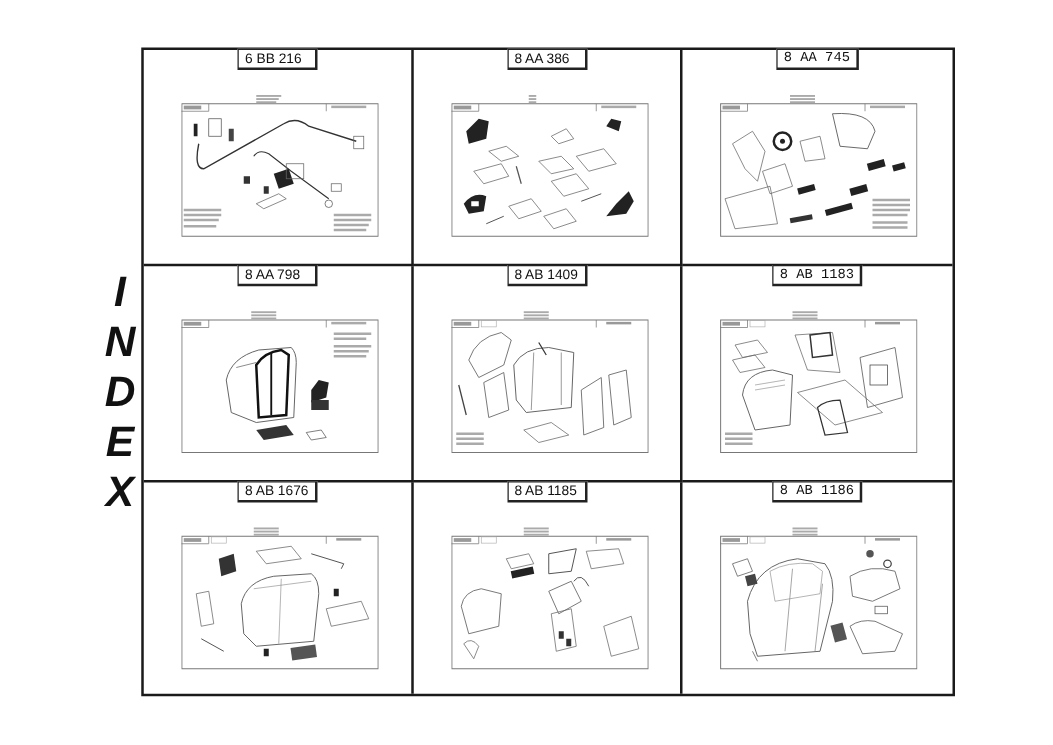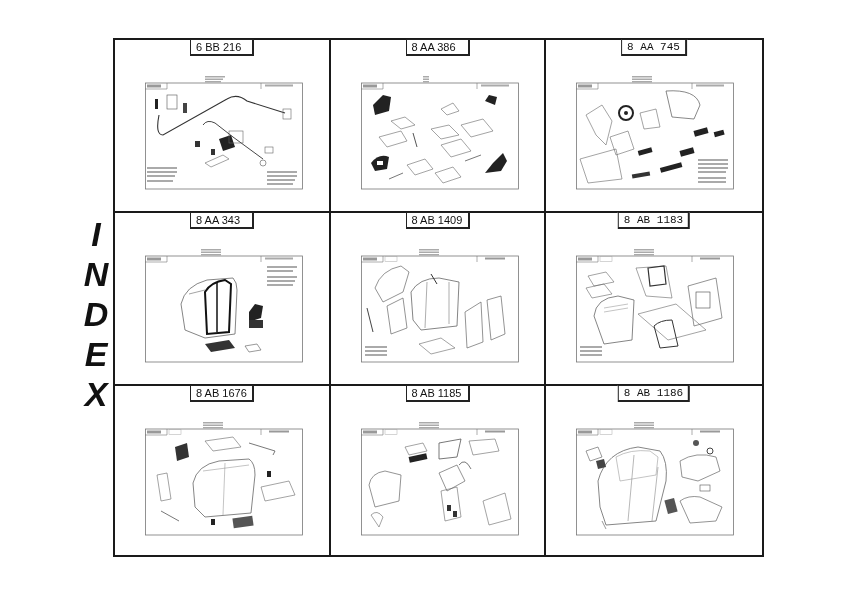--- a/index.html
+++ b/index.html
@@ -128,21 +128,21 @@
           <rect x="122" y="88" width="30" height="2" fill="#aaa"></rect>
           <rect x="122" y="92" width="30" height="2" fill="#aaa"></rect>
           <rect x="122" y="96" width="28" height="2" fill="#aaa"></rect>
           <rect x="122" y="102" width="28" height="2" fill="#aaa"></rect>
           <rect x="122" y="106" width="28" height="2" fill="#aaa"></rect>
       </svg>
     </div>
   </div>
 
   <div class="cell">
-    <div class="ref-label">8 AA 343</div>
+    <div class="ref-label">8 AA 798</div>
     <div class="thumb">
       <svg viewBox="0 0 158 115">
         <rect x="0.5" y="8" width="157" height="106" fill="#fff" stroke="#777" stroke-width="0.8"></rect>
         <line x1="0" y1="14" x2="22" y2="14" stroke="#777" stroke-width="0.6"></line>
           <line x1="22" y1="8" x2="22" y2="14" stroke="#777" stroke-width="0.6"></line>
           <rect x="2" y="9.5" width="14" height="3" fill="#999"></rect>
         <line x1="116" y1="8" x2="116" y2="14" stroke="#777" stroke-width="0.6"></line>
           <rect x="120" y="9.5" width="28" height="2" fill="#aaa"></rect>
         <rect x="56" y="1" width="20" height="1.5" fill="#aaa"></rect>
           <rect x="56" y="3.5" width="20" height="1.5" fill="#aaa"></rect>

